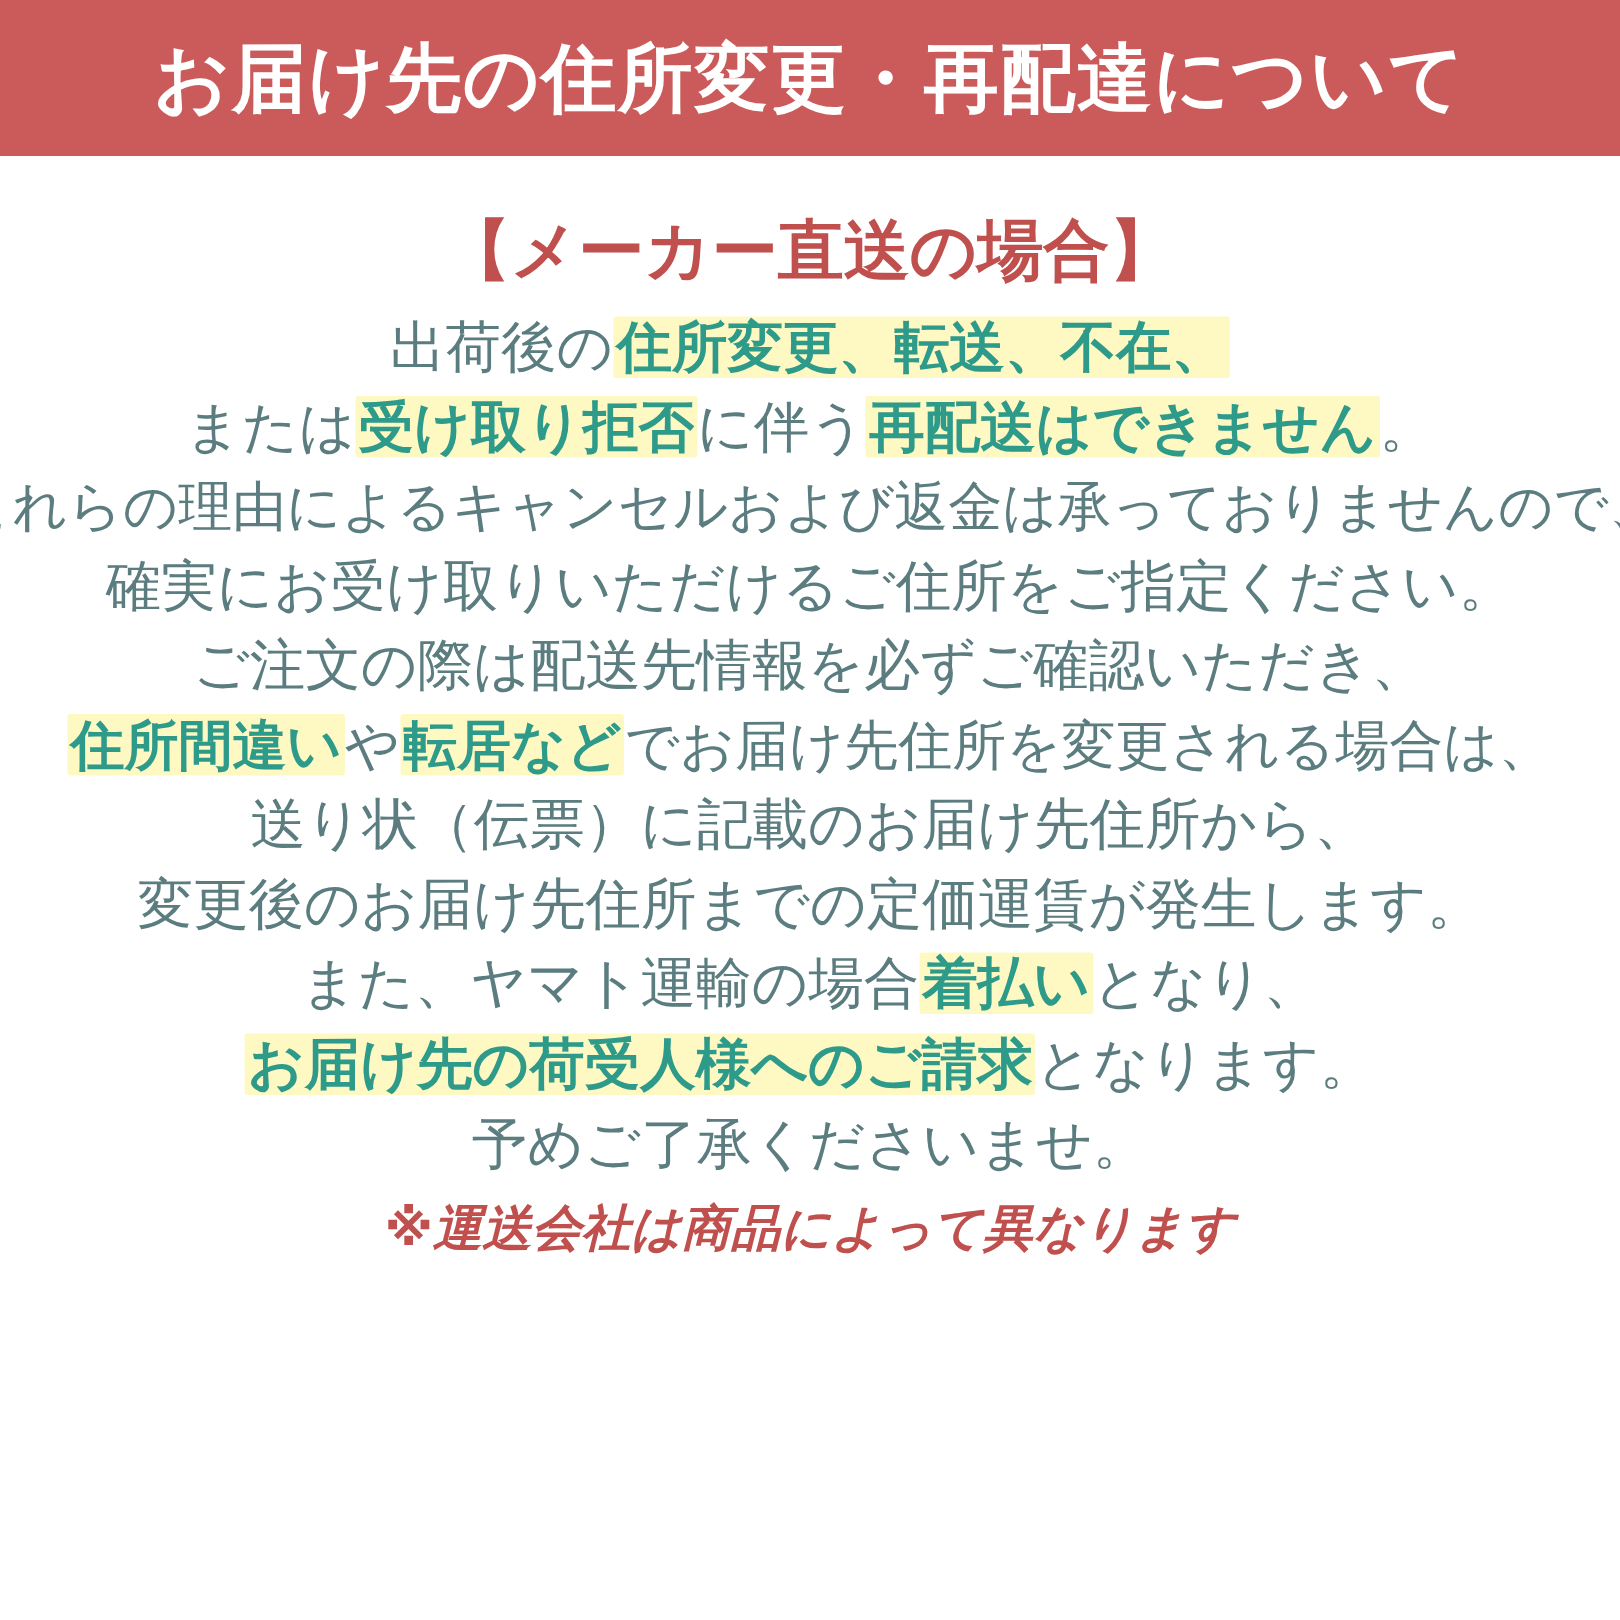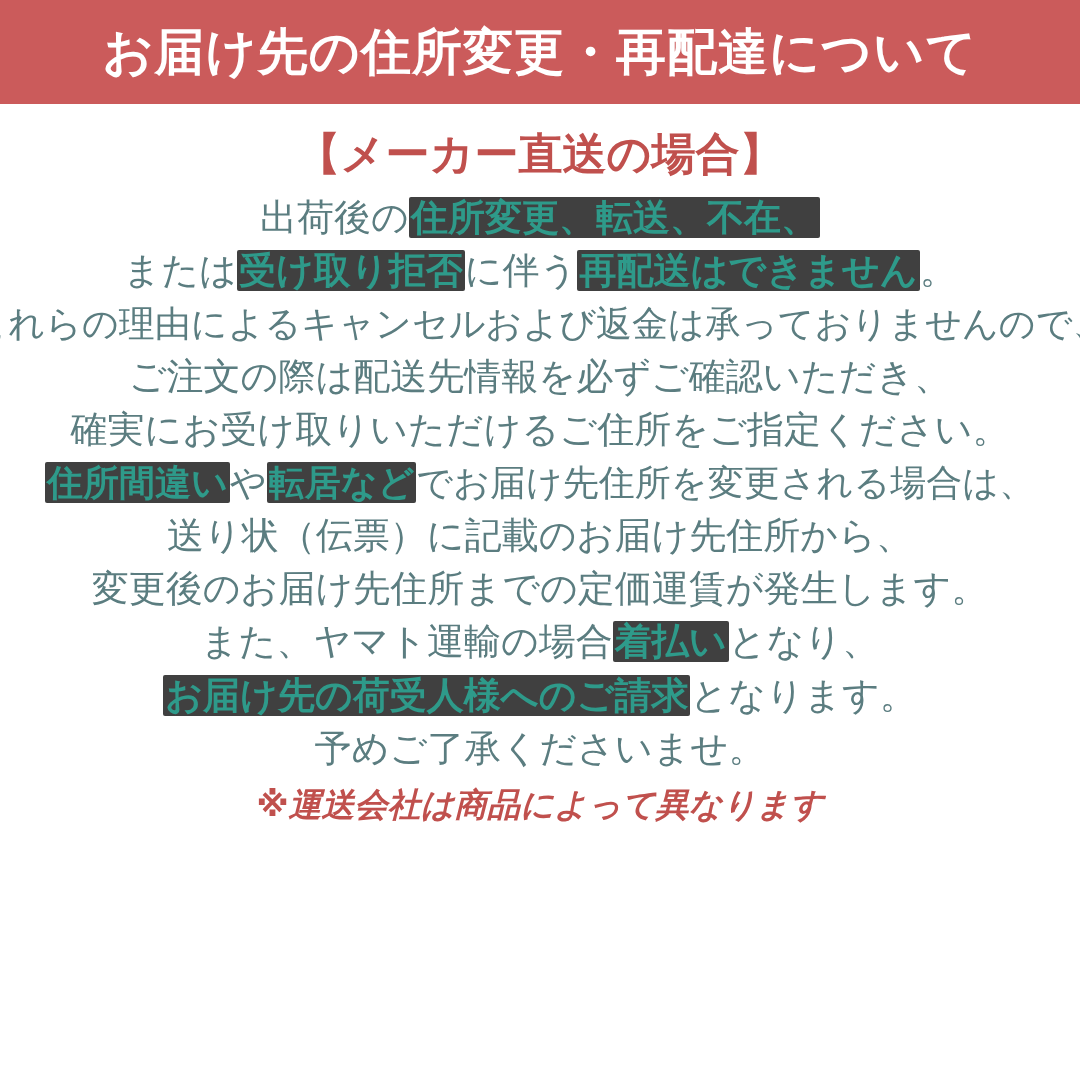--- a/index.html
+++ b/index.html
@@ -38,21 +38,21 @@
     font-size: 50px;
     font-weight: 700;
     letter-spacing: 1px;
     line-height: 1;
     white-space: nowrap;
   }
 
   
   .content {
     flex: 1 1 auto;
-    padding: 14px 14px 6px 14px;
+    padding: 28px 14px 6px 14px;
     box-sizing: border-box;
     display: flex;
     flex-direction: column;
     align-items: center;
   }
 
   .section-heading {
     color: #c0504d;
     font-size: 44px;
     font-weight: 700;
@@ -72,21 +72,21 @@
     text-align: center;
     white-space: nowrap;
     margin: 3px 0;
   }
   .line.full {
     font-size: 36px;
   }
 
   
   .hl {
-    background: #404040;
+    background: #fef9c3;
     color: #2e9a8a;
     font-weight: 700;
     padding: 0 2px;
     border-radius: 2px;
   }
   .note {
     color: #c0504d;
     font-size: 33px;
     font-weight: 700;
     text-align: center;
@@ -110,22 +110,22 @@
 
     <div class="line">
       <span>出荷後の</span><span class="hl">住所変更、転送、不在、</span>
     </div>
 
     <div class="line">
       <span>または</span><span class="hl">受け取り拒否</span><span>に伴う</span><span class="hl">再配送はできません</span><span>。</span>
     </div>
 
     <div class="line full">これらの理由によるキャンセルおよび返金は承っておりませんので、</div>
+    <div class="line">確実にお受け取りいただけるご住所をご指定ください。</div>
     <div class="line">ご注文の際は配送先情報を必ずご確認いただき、</div>
-    <div class="line">確実にお受け取りいただけるご住所をご指定ください。</div>
 
 
     <div class="line full">
       <span class="hl">住所間違い</span><span>や</span><span class="hl">転居など</span><span>でお届け先住所を変更される場合は、</span>
     </div>
 
     <div class="line">送り状（伝票）に記載のお届け先住所から、</div>
     <div class="line">変更後のお届け先住所までの定価運賃が発生します。</div>
 
     <div class="line">

